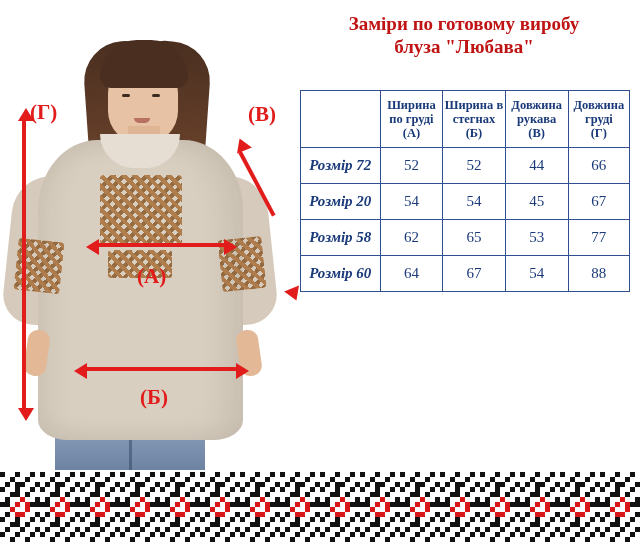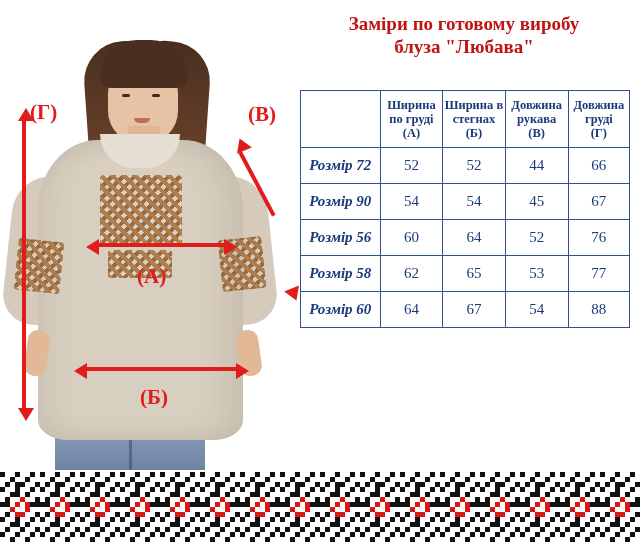--- a/index.html
+++ b/index.html
@@ -229,32 +229,25 @@
     </thead>
     <tbody>
       <tr>
         <td class="sizecell">Розмір 72</td>
         <td>52</td>
         <td>52</td>
         <td>44</td>
         <td>66</td>
       </tr>
       <tr>
-        <td class="sizecell">Розмір 90</td>
+        <td class="sizecell">Розмір 20</td>
         <td>54</td>
         <td>54</td>
         <td>45</td>
         <td>67</td>
-      </tr>
-      <tr>
-        <td class="sizecell">Розмір 56</td>
-        <td>60</td>
-        <td>64</td>
-        <td>52</td>
-        <td>76</td>
       </tr>
       <tr>
         <td class="sizecell">Розмір 58</td>
         <td>62</td>
         <td>65</td>
         <td>53</td>
         <td>77</td>
       </tr>
       <tr>
         <td class="sizecell">Розмір 60</td>

